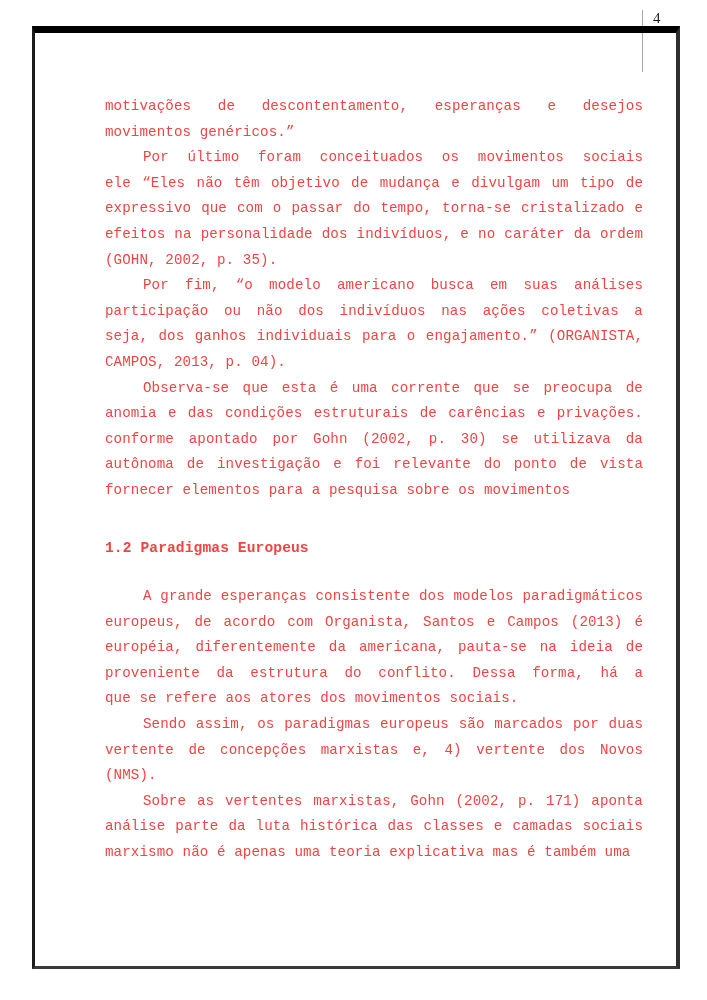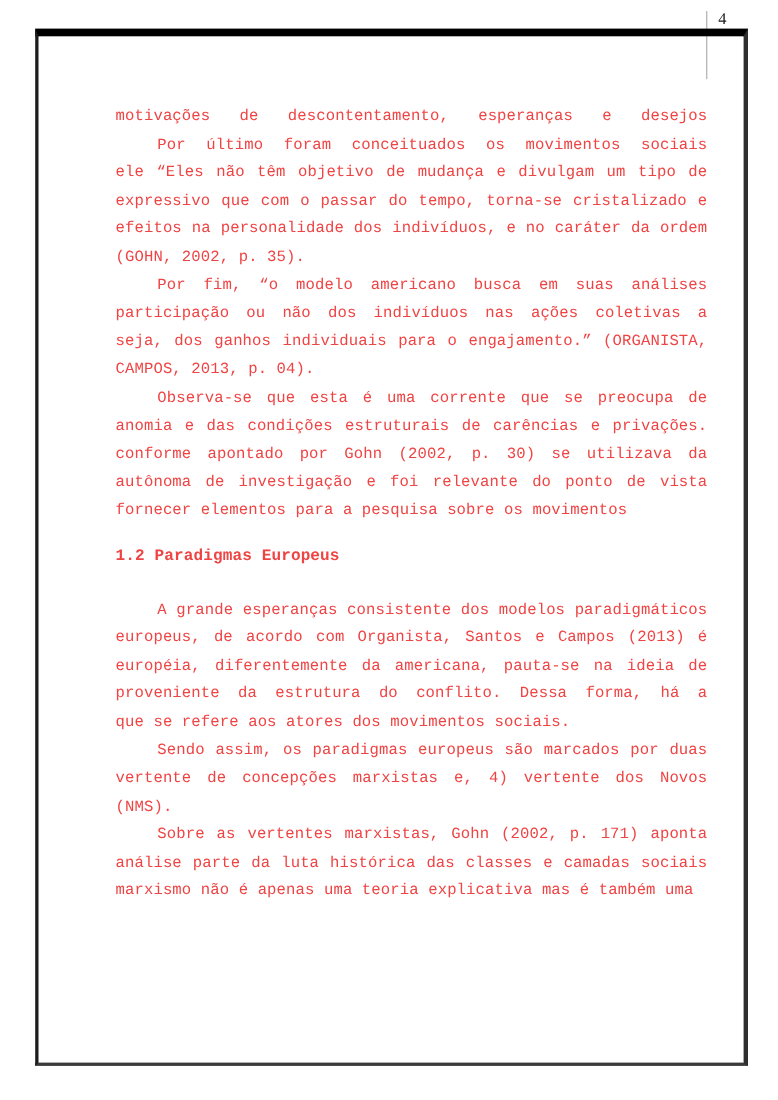--- a/index.html
+++ b/index.html
@@ -70,37 +70,38 @@
     text-align: justify;
     text-align-last: justify;
     text-justify: inter-word;
   }
   .ind { text-indent: 38px; }
   .heading {
     height: 25.6px;
     line-height: 25.6px;
     font-weight: bold;
     font-size: 14.6px;
-    margin: 16px 0 23px 0;
+    margin: 32px 0 23px 0;
     overflow: hidden;
   }
 </style>
 </head>
 <body>
 
 <div class="page">
 
   <div class="header-rule"></div>
   <div class="frame"></div>
   <div class="pagenum">4</div>
 
   <div class="content">
 
     <div class="para">
       <div class="line j">motivações de descontentamento, esperanças e desejos despertados pelos</div>
+      <div class="line">movimentos genéricos.”</div>
     </div>
 
     <div class="para">
       <div class="line j ind">Por último foram conceituados os movimentos sociais disciplina segundo</div>
       <div class="line j">ele “Eles não têm objetivo de mudança e divulgam um tipo de comportamento</div>
       <div class="line j">expressivo que com o passar do tempo, torna-se cristalizado e passa a ter profundos</div>
       <div class="line j">efeitos na personalidade dos indivíduos, e no caráter da ordem social em geral.”</div>
       <div class="line">(GOHN, 2002, p. 35).</div>
     </div>
 

